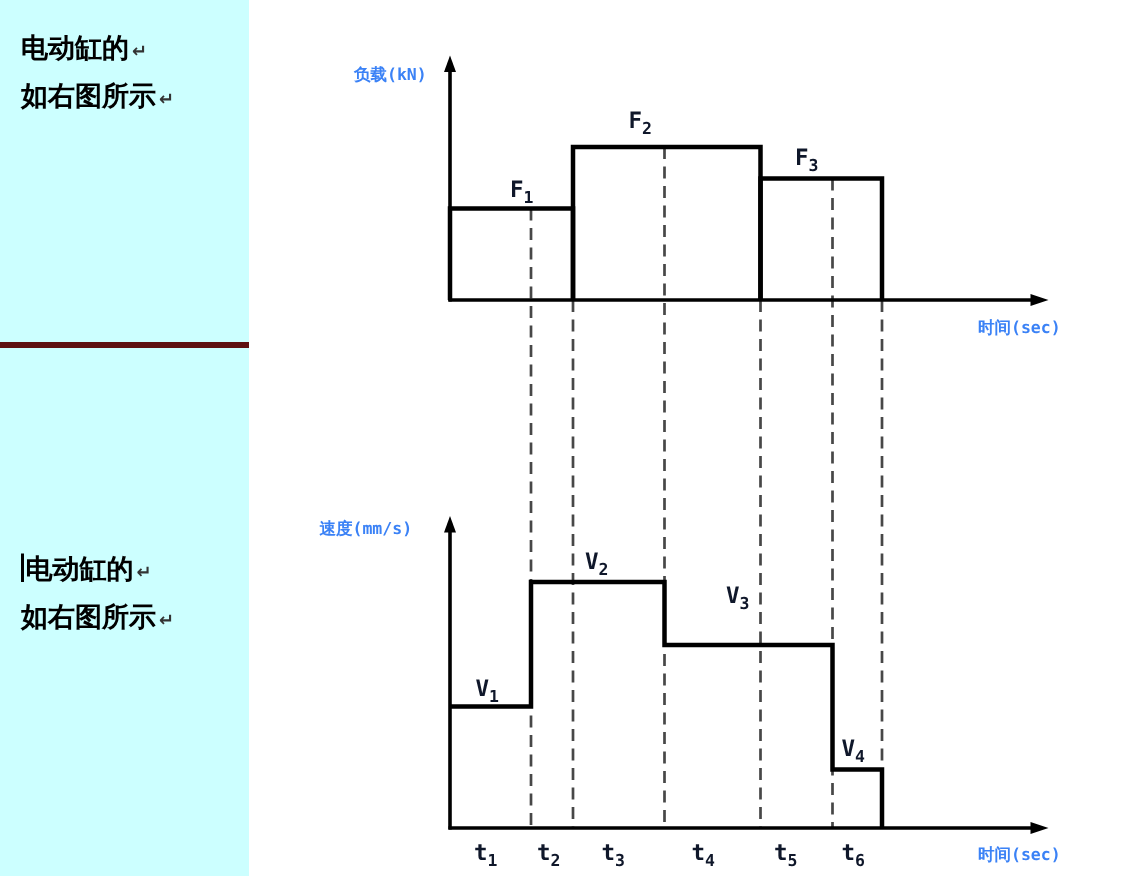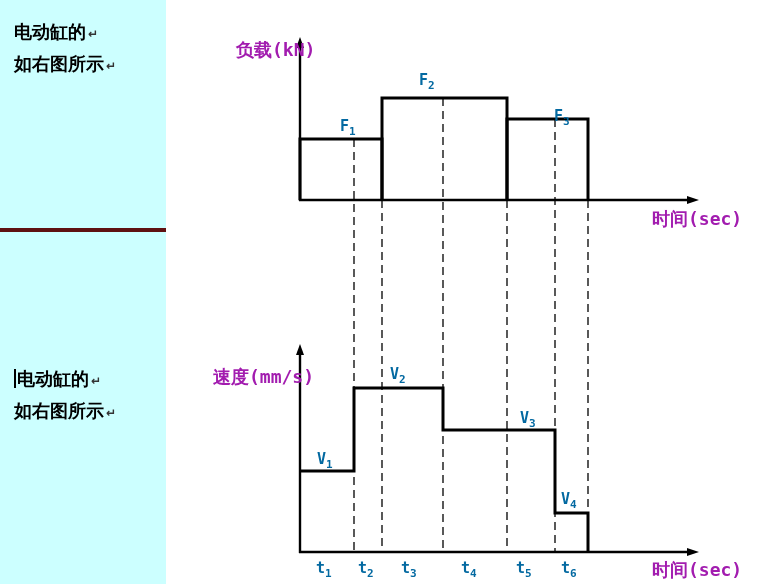--- a/index.html
+++ b/index.html
@@ -9,34 +9,34 @@
   .txt{position:absolute;left:14px;font-family:"Liberation Serif",serif;font-size:18px;
        line-height:30px;color:#000;white-space:nowrap;}
   #block1{top:17px;}
   #block2{top:364px;}
   .ret{font-size:12px;color:#333;margin-left:2px;font-family:"DejaVu Sans",sans-serif;}
   .divider{position:absolute;left:0;top:228px;width:166px;height:4px;background:#5E1111;}
   .cursor{display:inline-block;width:2px;height:19px;background:#000;vertical-align:-3px;
           margin-right:1px;}
   svg.canvas{position:absolute;left:0;top:0;pointer-events:none;}
   .lbl{position:absolute;font-family:"DejaVu Sans Mono","Liberation Mono",monospace;
-       font-size:15px;color:#0369a1;white-space:nowrap;line-height:17px;text-align:right;}
+       font-size:15px;color:#0f172a;white-space:nowrap;line-height:17px;text-align:right;}
   .sub{font-size:11px;vertical-align:-4px;}
   .axlbl{position:absolute;font-family:"DejaVu Sans Mono","Liberation Mono",monospace;
-         font-size:18px;color:#a21caf;white-space:nowrap;line-height:17px;}
+         font-size:11px;color:#3b82f6;white-space:nowrap;line-height:17px;}
   #lbl-f1{left:328px;top:118px;margin-left:12px;}
   #lbl-f2{left:419px;top:72px;}
-  #lbl-f3{left:530px;top:108px;margin-left:24px;}
+  #lbl-f3{left:530px;top:97px;}
   #lbl-v1{left:317px;top:451px;}
   #lbl-v2{left:390px;top:366px;}
-  #lbl-v3{left:484px;top:410px;margin-left:36px;}
+  #lbl-v3{left:484px;top:389px;}
   #lbl-v4{left:561px;top:491px;}
   #ylabel-load{left:236px;top:41px;}
   #xlabel-load{left:652px;top:210px;}
-  #ylabel-speed{left:213px;top:344px;margin-top:24px;}
+  #ylabel-speed{left:213px;top:344px;}
   #xlabel-speed{left:652px;top:561px;}
   #lbl-t1{left:316px;top:560px;}
   #lbl-t2{left:358px;top:560px;}
   #lbl-t3{left:401px;top:560px;}
   #lbl-t4{left:461px;top:560px;}
   #lbl-t5{left:516px;top:560px;}
   #lbl-t6{left:561px;top:560px;}
 </style>
 </head>
 <body>

